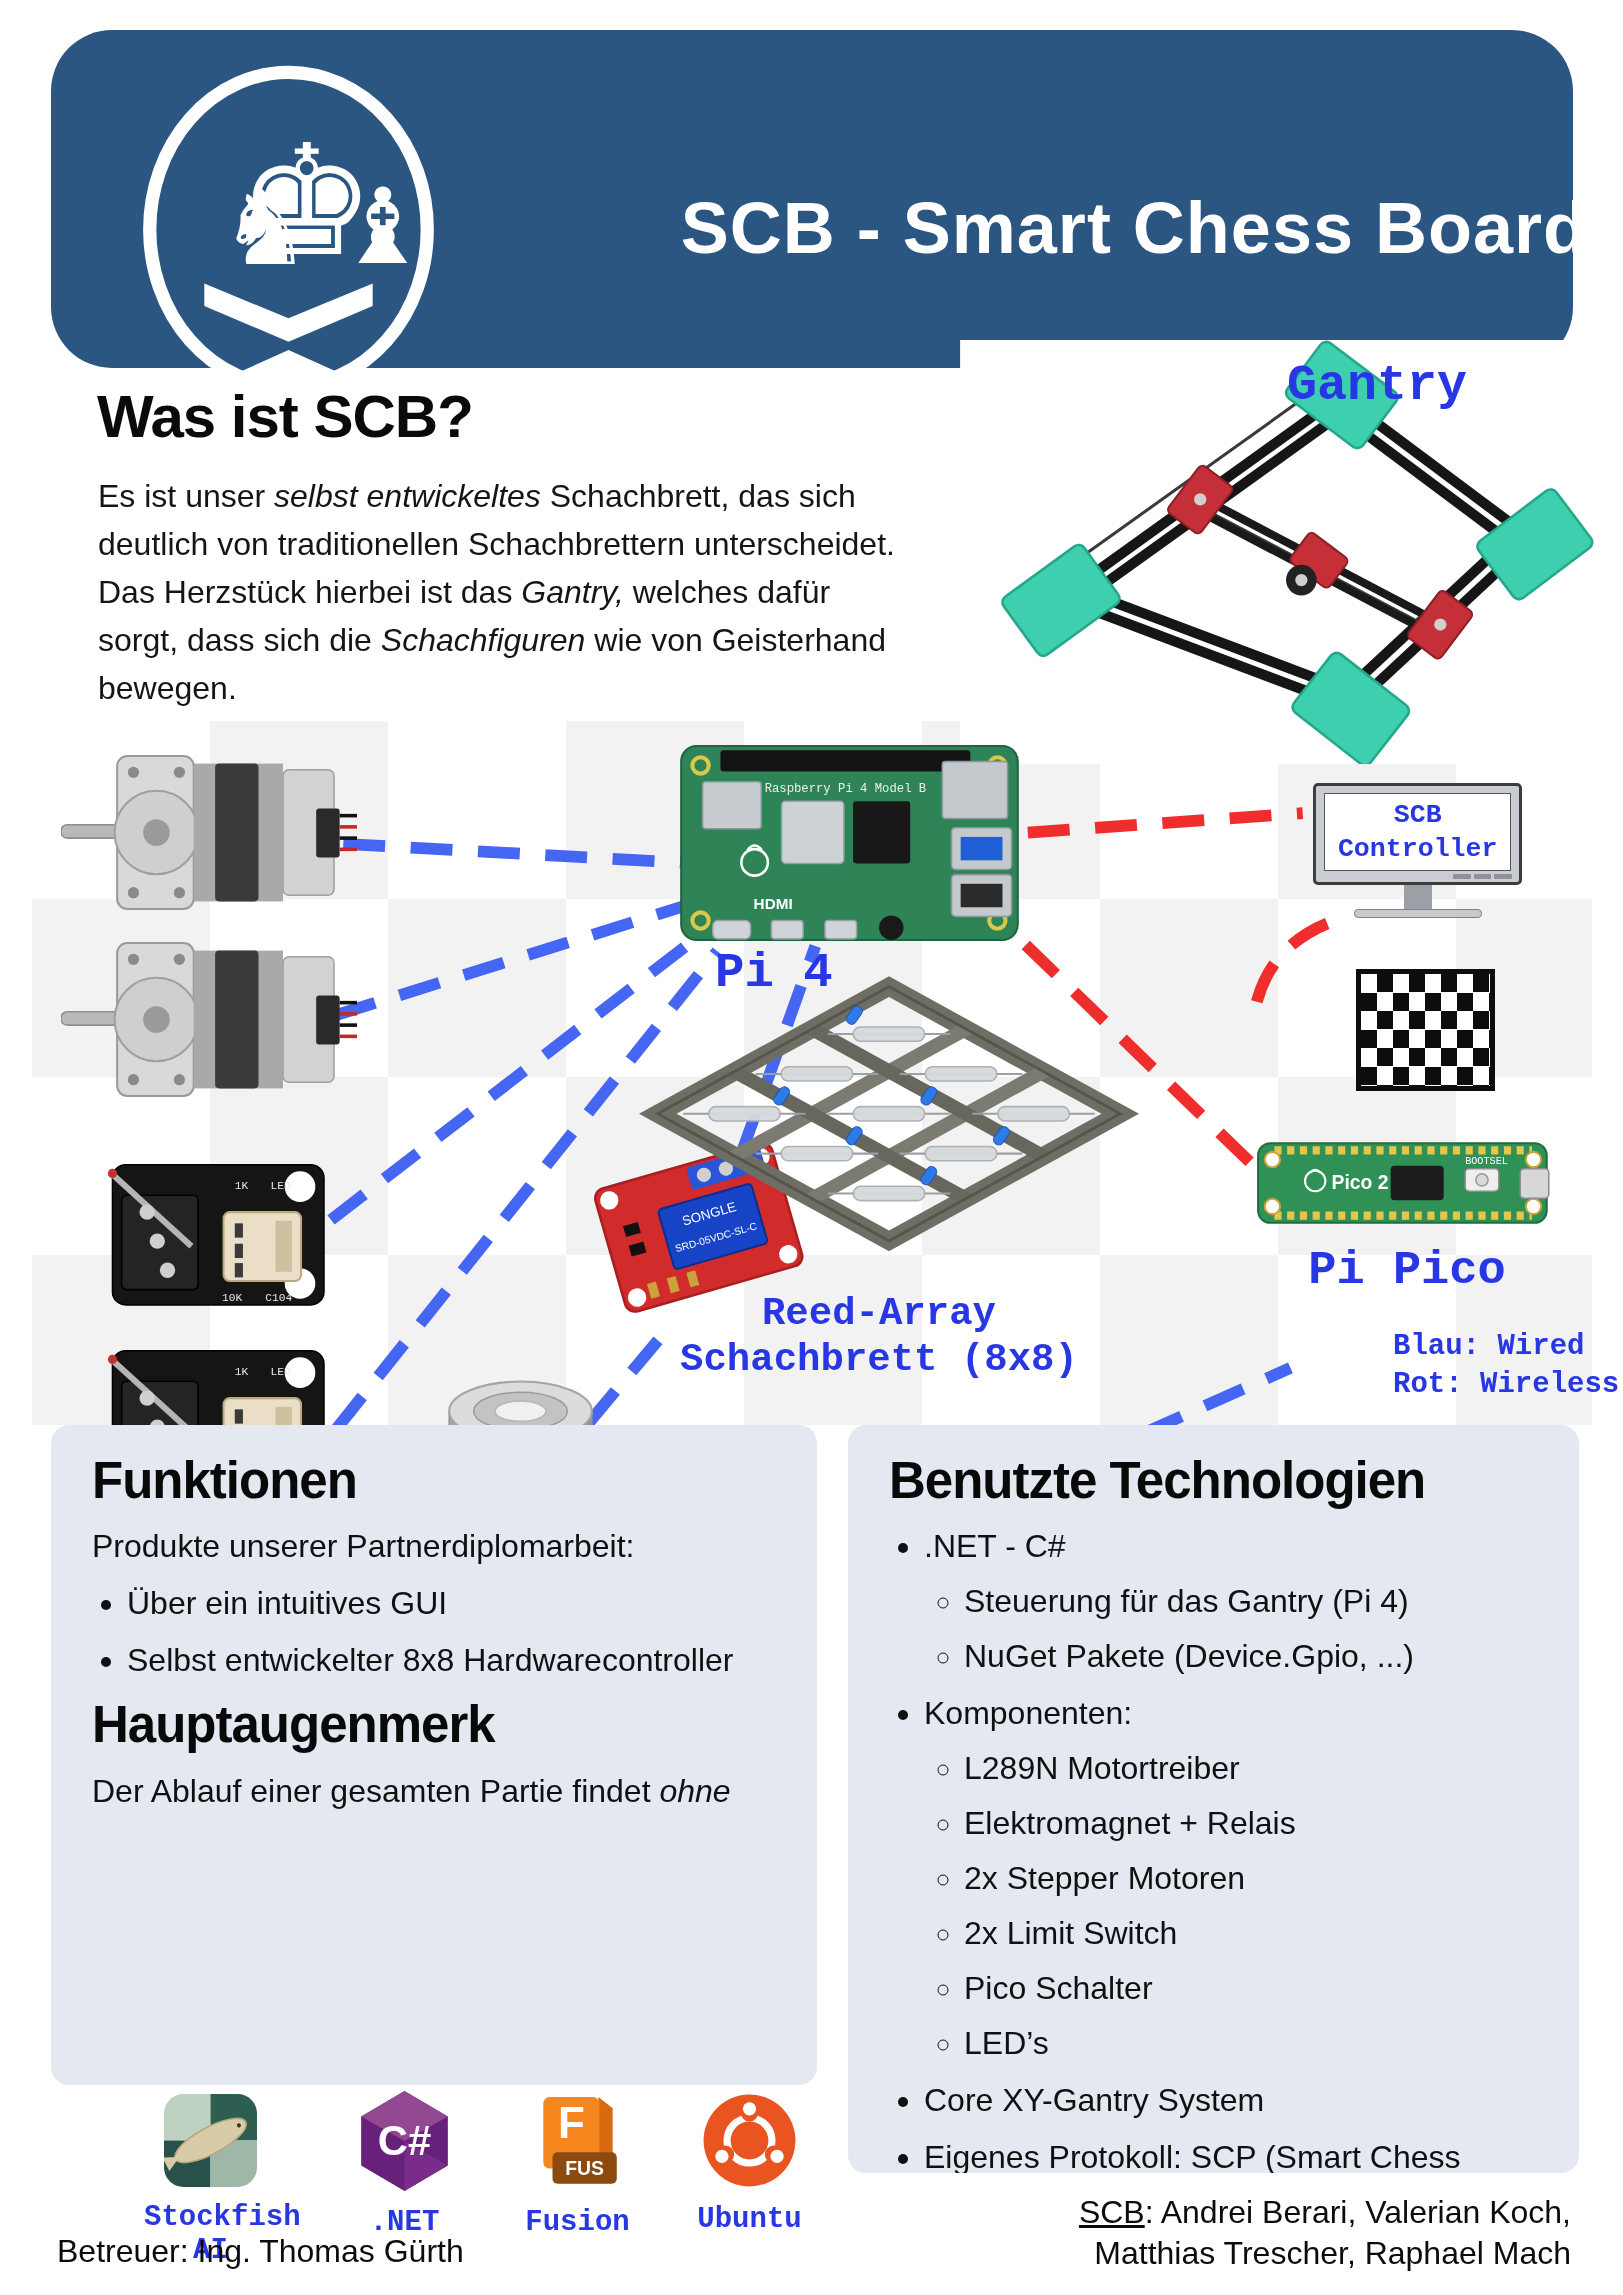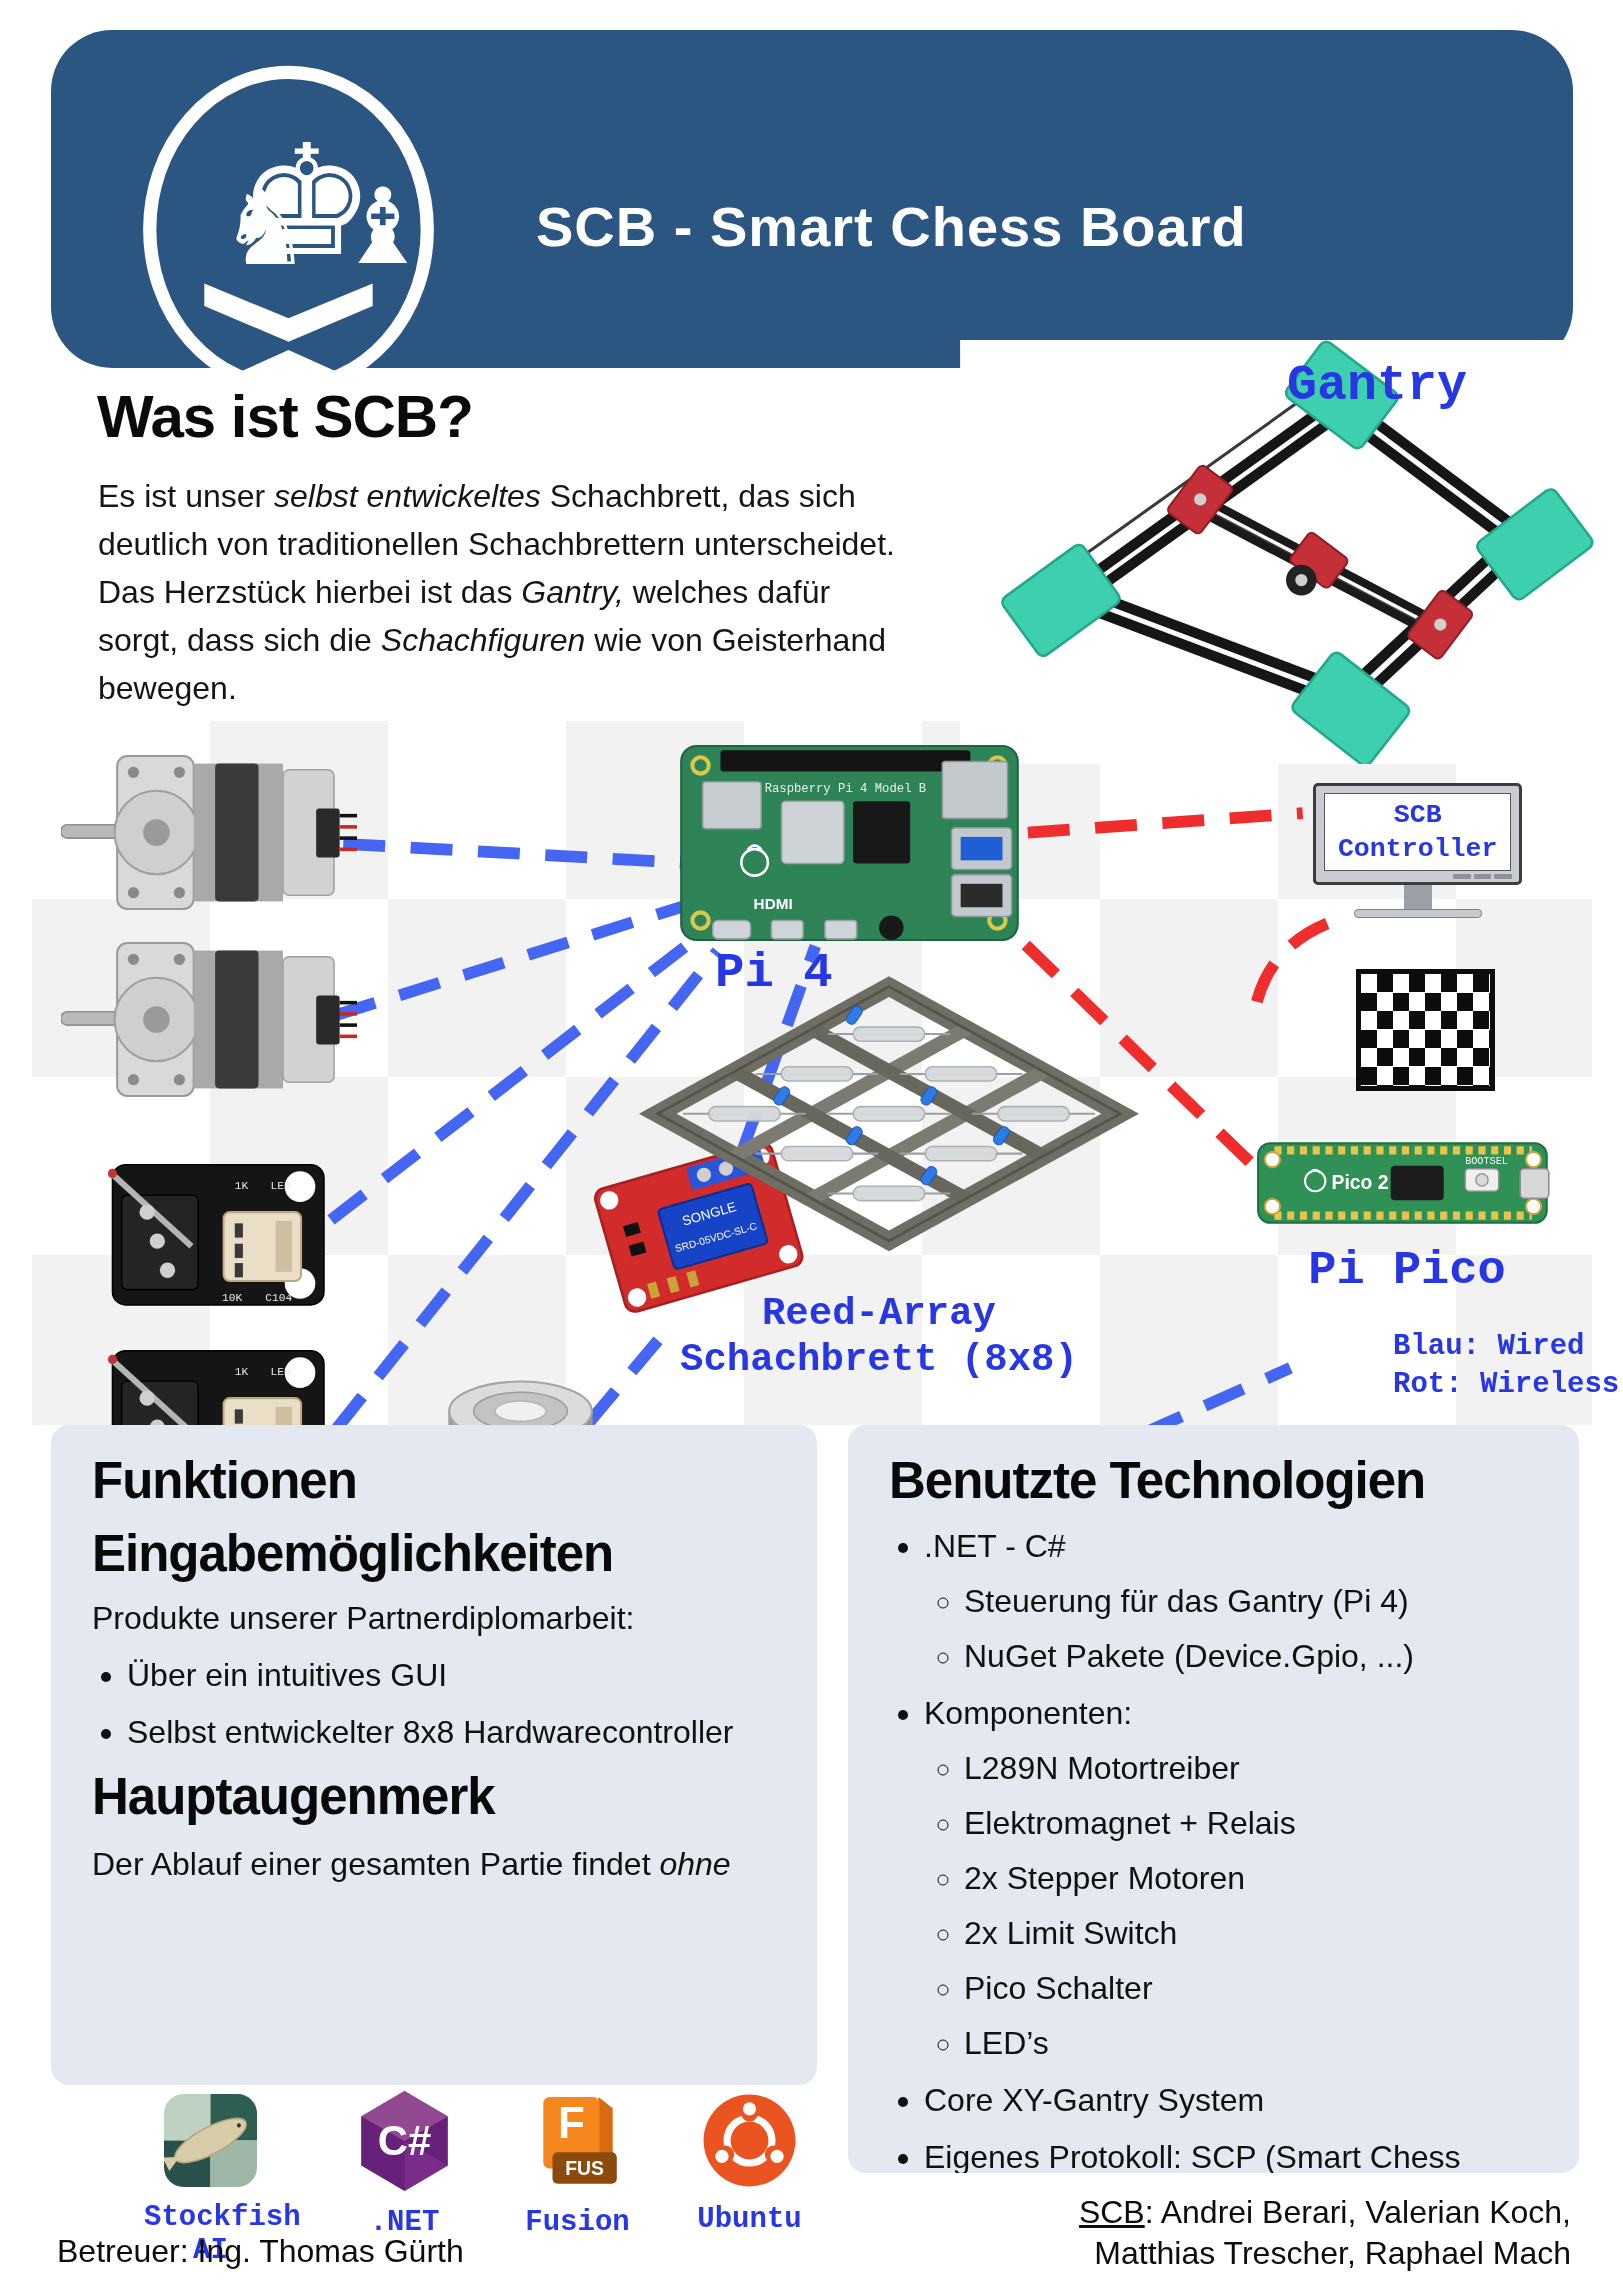--- a/index.html
+++ b/index.html
@@ -11,22 +11,22 @@
     --ink:#101010;
   }
   *{margin:0;padding:0;box-sizing:border-box;}
   html,body{background:#fff;}
   body{font-family:"Liberation Sans","DejaVu Sans",sans-serif;color:var(--ink);}
   #poster{position:relative;width:1624px;height:2295px;background:#fff;overflow:hidden;}
 
   
   .banner{position:absolute;left:51px;top:30px;width:1522px;height:338px;background:var(--navy);border-radius:61px;}
   .club-logo{position:absolute;left:87px;top:34px;width:301px;height:331px;}
-  .page-title{position:absolute;left:485px;top:164px;width:1052px;text-align:left;
-    color:#fff;font-size:56px;font-weight:800;letter-spacing:1px;}
+  .page-title{position:absolute;left:485px;top:157px;width:1052px;text-align:right;
+    color:#fff;font-size:72px;font-weight:800;letter-spacing:1px;}
 
   
   .intro-h{position:absolute;left:97px;top:382px;font-size:60px;font-weight:800;letter-spacing:-1px;color:#0a0a0a;}
   .intro-p{position:absolute;left:98px;top:472px;width:817px;font-size:32px;line-height:1.5;color:#151515;}
   .intro-p em{font-style:italic;}
 
   
   .checker-band{position:absolute;left:32px;top:721px;width:1560px;height:704px;
     background-image:conic-gradient(#f2f2f2 90deg,#ffffff 90deg 180deg,#f2f2f2 180deg 270deg,#ffffff 270deg);
     background-size:356px 356px;}
@@ -404,21 +404,20 @@
   </svg>
   <div class="mono lbl-pico">Pi Pico</div>
 
   <div class="mono legend">
     <div>Blau: Wired</div>
     <div>Rot: Wireless</div>
   </div>
 
   <div class="card card-left">
     <h2>Funktionen</h2>
-    <h2>Eingabemöglichkeiten</h2>
     <p class="lead">Produkte unserer Partnerdiplomarbeit:</p>
     <ul class="blist">
         <li>Über ein intuitives GUI</li>
         <li>Selbst entwickelter 8x8 Hardwarecontroller</li>
       </ul>
     <h2>Hauptaugenmerk</h2>
     <p class="para"><span>Der Ablauf einer gesamten Partie findet </span><em>ohne</em></p>
   </div>
 
   <div class="card card-right">

